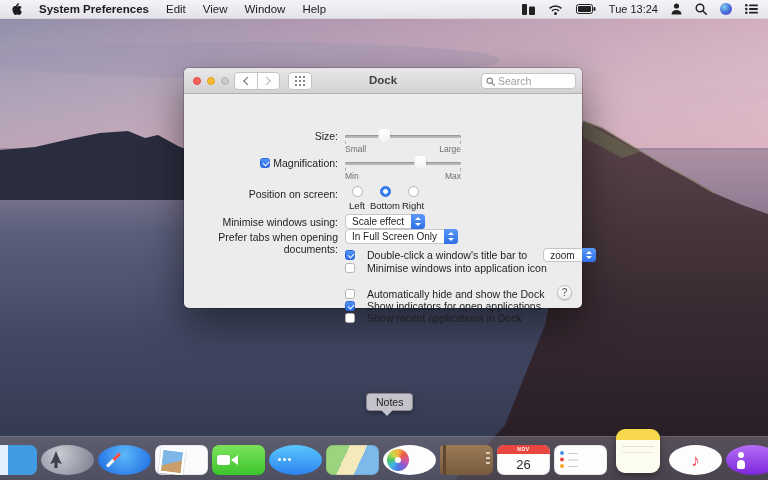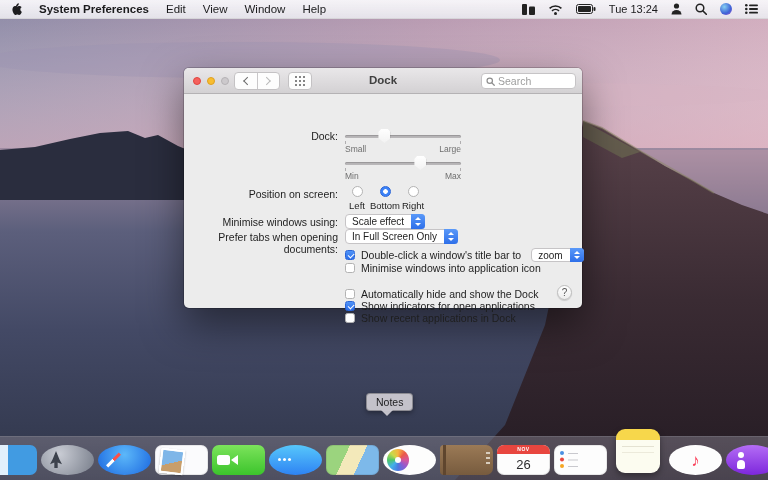--- a/index.html
+++ b/index.html
@@ -72,21 +72,21 @@
   .radio.sel { background:radial-gradient(circle,#fff 0 2px, #3c82f7 2.6px); border-color:#2a65d8; }
   .rlabel { position:absolute; width:44px; text-align:center; font-size:9.5px; color:#1e1e1e; }
   .popup { position:absolute; height:15px; background:#fff; border:1px solid #c6c4c6; border-radius:4px;
     font-size:10px; color:#1e1e1e; line-height:13px; padding:0 20px 0 6px; white-space:nowrap; }
   .stepper { position:absolute; right:-1px; top:-1px; bottom:-1px; width:14px; background:linear-gradient(#5a99f9,#2e6fe9);
     border-radius:0 3.5px 3.5px 0; }
   .stepper::before, .stepper::after { content:""; position:absolute; left:4px; border-left:3px solid transparent;
     border-right:3px solid transparent; }
   .stepper::before { top:3px; border-bottom:3.5px solid #fff; }
   .stepper::after { bottom:3px; border-top:3.5px solid #fff; }
-  .crow { position:absolute; left:161px; display:flex; align-items:center; gap:6px; height:12px;
+  .crow { position:absolute; left:161px; display:flex; align-items:center; gap:12px; height:12px;
     font-size:10.5px; color:#1e1e1e; white-space:nowrap; }
   .crow .popup { position:relative; margin-left:4px; }
   #helpbtn { position:absolute; left:373px; top:217px; width:15px; height:15px; border-radius:50%;
     background:linear-gradient(#fff,#ededed); border:1px solid #bdbdbd; font-size:10px; color:#555;
     display:flex; align-items:center; justify-content:center; box-shadow:0 1px 1px rgba(0,0,0,.15); }
 
   
   #tooltip { position:absolute; left:366px; top:393px; z-index:25; background:rgba(202,200,207,.96);
     border:1px solid rgba(110,110,116,.65); border-radius:4px; padding:2px 9px; font-size:10.5px;
     color:#1c1c1e; box-shadow:0 2px 5px rgba(0,0,0,.35); }
@@ -314,30 +314,34 @@
       <div id="win-title">Dock</div>
       <div id="searchfield">
         <svg width="9" height="9" viewBox="0 0 12 12">
             <circle cx="5" cy="5" r="3.6" fill="none" stroke="#8e8e8e" stroke-width="1.6"></circle>
             <line x1="7.8" y1="7.8" x2="11" y2="11" stroke="#8e8e8e" stroke-width="1.7" stroke-linecap="round"></line>
           </svg>
         <input type="text" placeholder="Search" style="">
       </div>
     </div>
 
-    <div class="lbl" style="top:62px">Dock:</div>
+    <div class="lbl" style="top:62px">Size:</div>
     <div class="slider" style="top:61px">
       <div class="track"></div>
       <span class="tick" style="left:0"></span>
       <span class="tick" style="right:0"></span>
       <div class="thumb" style="left: 34%;"></div>
     </div>
     <span class="mini" style="left:161px; top:76px">Small</span>
     <span class="mini" style="left:253px; top:76px; width:24px; text-align:right">Large</span>
 
+    <div class="lbl" style="top:89px">
+      <span class="cbx checked" id="mag-cbx"></span>
+      <span>Magnification:</span>
+    </div>
     <div class="slider" style="top:88px">
       <div class="track"></div>
       <span class="tick" style="left:0"></span>
       <span class="tick" style="right:0"></span>
       <div class="thumb" style="left: 65%;"></div>
     </div>
     <span class="mini" style="left:161px; top:103px">Min</span>
     <span class="mini" style="left:253px; top:103px; width:24px; text-align:right">Max</span>
 
     <div class="lbl" style="top:120px">Position on screen:</div>

